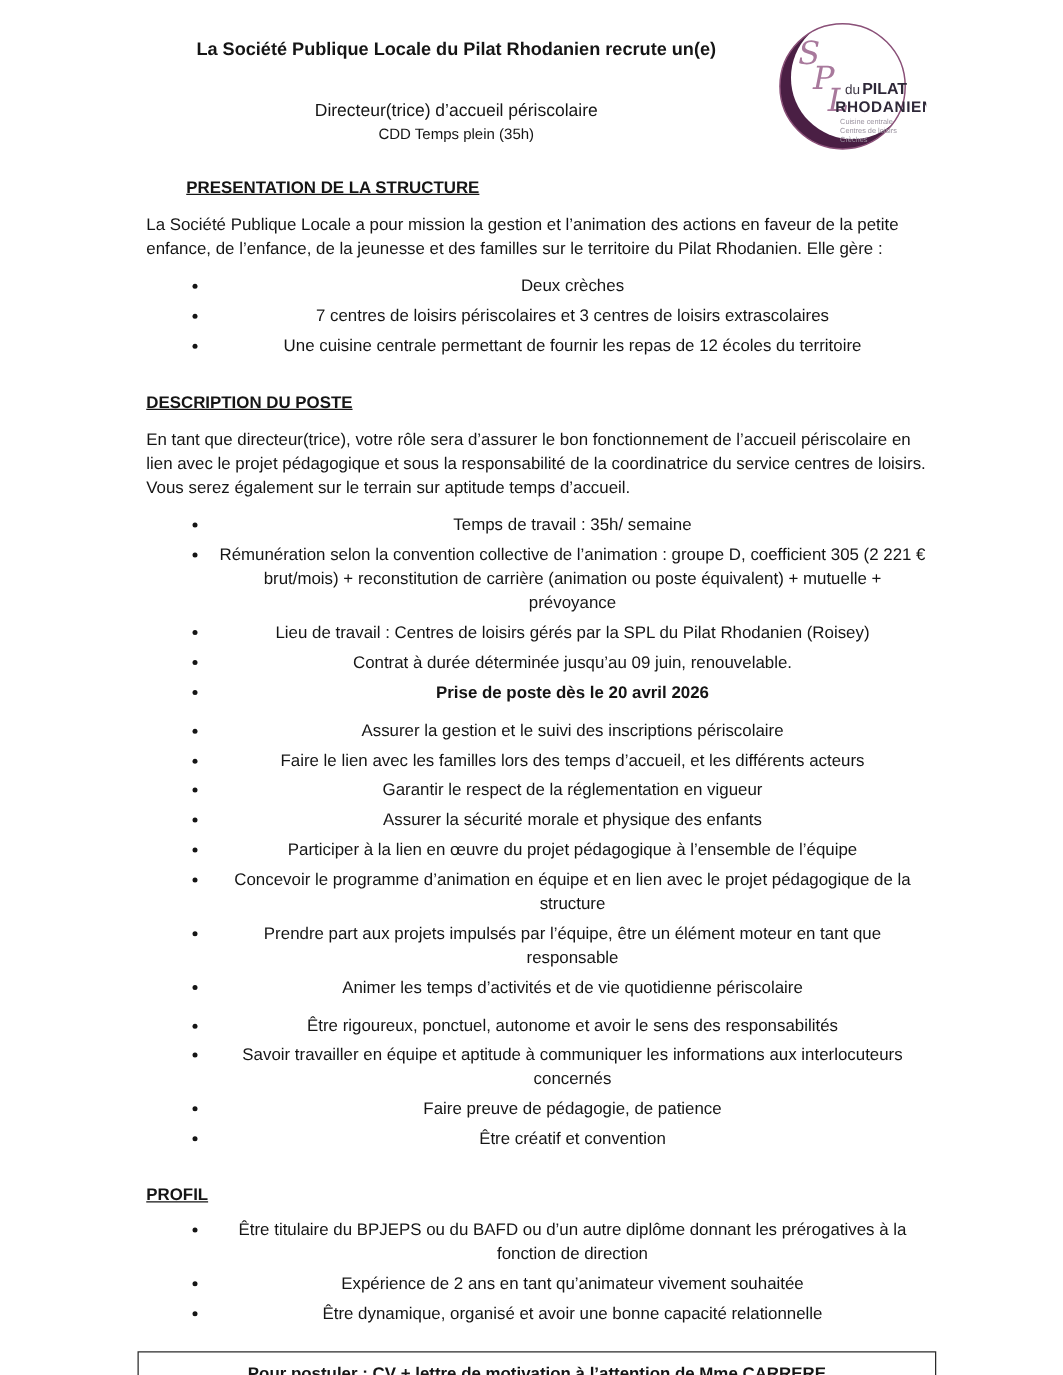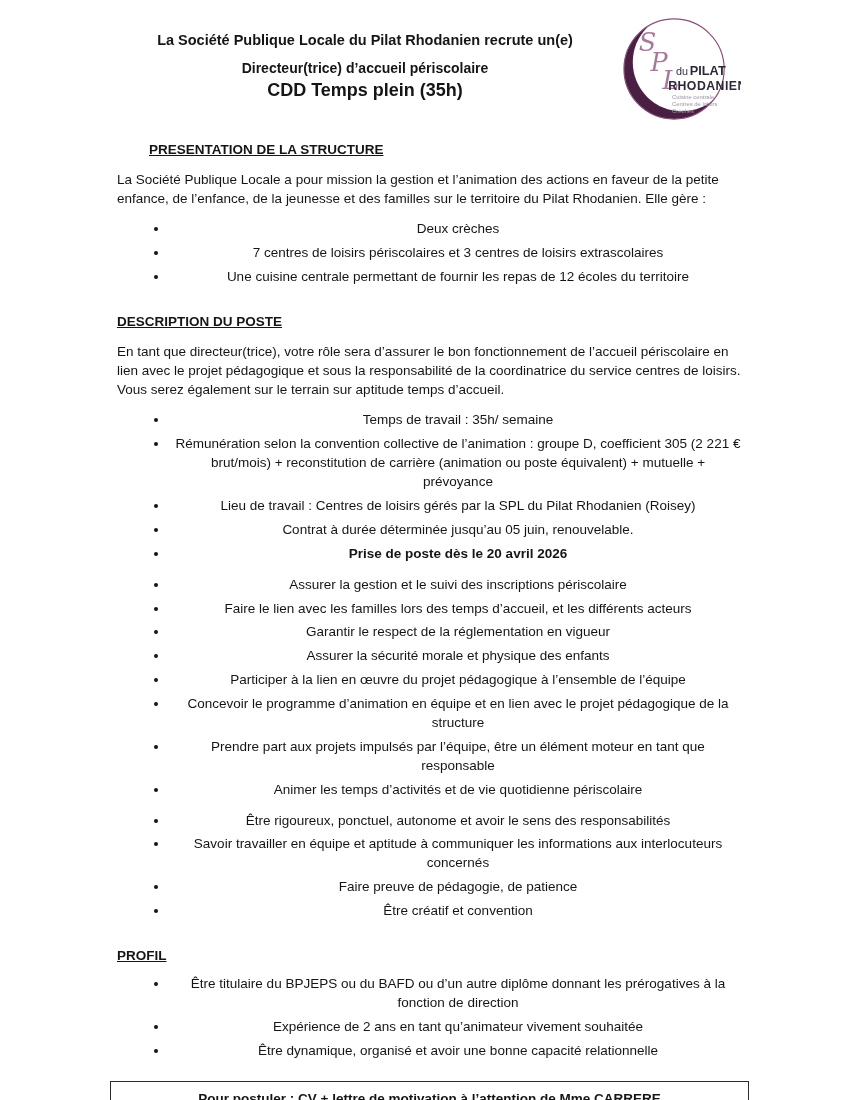--- a/index.html
+++ b/index.html
@@ -13,22 +13,22 @@
     font-family: "Liberation Sans", "DejaVu Sans", sans-serif;
     font-size: 13.5px;
     color: #151515;
     position: relative;
     overflow: hidden;
   }
   
   .doc-header { display: flex; align-items: flex-start; }
   .header-text { width: 545px; text-align: center; padding-top: 18px; }
   .doc-title { font-size: 14.5px; font-weight: 700; margin: 0; }
-  .doc-subtitle { font-size: 14px; font-weight: 700; margin: 12px 0 0 0; }
-  .doc-subtitle2 { font-size: 18px; font-weight: 700; margin: 4px 0 0 0; }
+  .doc-subtitle { font-size: 14px; font-weight: 400; margin: 32px 0 0 0; }
+  .doc-subtitle2 { font-size: 12px; font-weight: 400; margin: 4px 0 0 0; }
   .logo-wrap { margin-left: auto; width: 128px; height: 112px; }
   
   .section-heading {
     font-size: 13.5px;
     font-weight: 700;
     text-decoration: underline;
     margin: 0;
   }
   .mt-first { margin-top: 16px; padding-left: 32px; }
   .mt-section { margin-top: 27px; }
@@ -90,21 +90,21 @@
     <li>7 centres de loisirs périscolaires et 3 centres de loisirs extrascolaires</li>
     <li>Une cuisine centrale permettant de fournir les repas de 12 écoles du territoire</li>
   </ul>
 
   <h3 class="section-heading mt-section">DESCRIPTION DU POSTE</h3>
   <p class="para">En tant que directeur(trice), votre rôle sera d’assurer le bon fonctionnement de l’accueil périscolaire en lien avec le projet pédagogique et sous la responsabilité de la coordinatrice du service centres de loisirs. Vous serez également sur le terrain sur aptitude temps d’accueil.</p>
   <ul class="bullets">
     <li>Temps de travail : 35h/ semaine</li>
     <li>Rémunération selon la convention collective de l’animation : groupe D, coefficient 305 (2 221 € brut/mois) + reconstitution de carrière (animation ou poste équivalent) + mutuelle + prévoyance</li>
     <li>Lieu de travail : Centres de loisirs gérés par la SPL du Pilat Rhodanien (Roisey)</li>
-    <li>Contrat à durée déterminée jusqu’au 05 juin, renouvelable.</li>
+    <li>Contrat à durée déterminée jusqu’au 09 juin, renouvelable.</li>
     <li class="bold">Prise de poste dès le 20 avril 2026</li>
   </ul>
 
   <ul class="bullets">
     <li>Assurer la gestion et le suivi des inscriptions périscolaire</li>
     <li>Faire le lien avec les familles lors des temps d’accueil, et les différents acteurs</li>
     <li>Garantir le respect de la réglementation en vigueur</li>
     <li>Assurer la sécurité morale et physique des enfants</li>
     <li>Participer à la lien en œuvre du projet pédagogique à l’ensemble de l’équipe</li>
     <li>Concevoir le programme d’animation en équipe et en lien avec le projet pédagogique de la structure</li>

